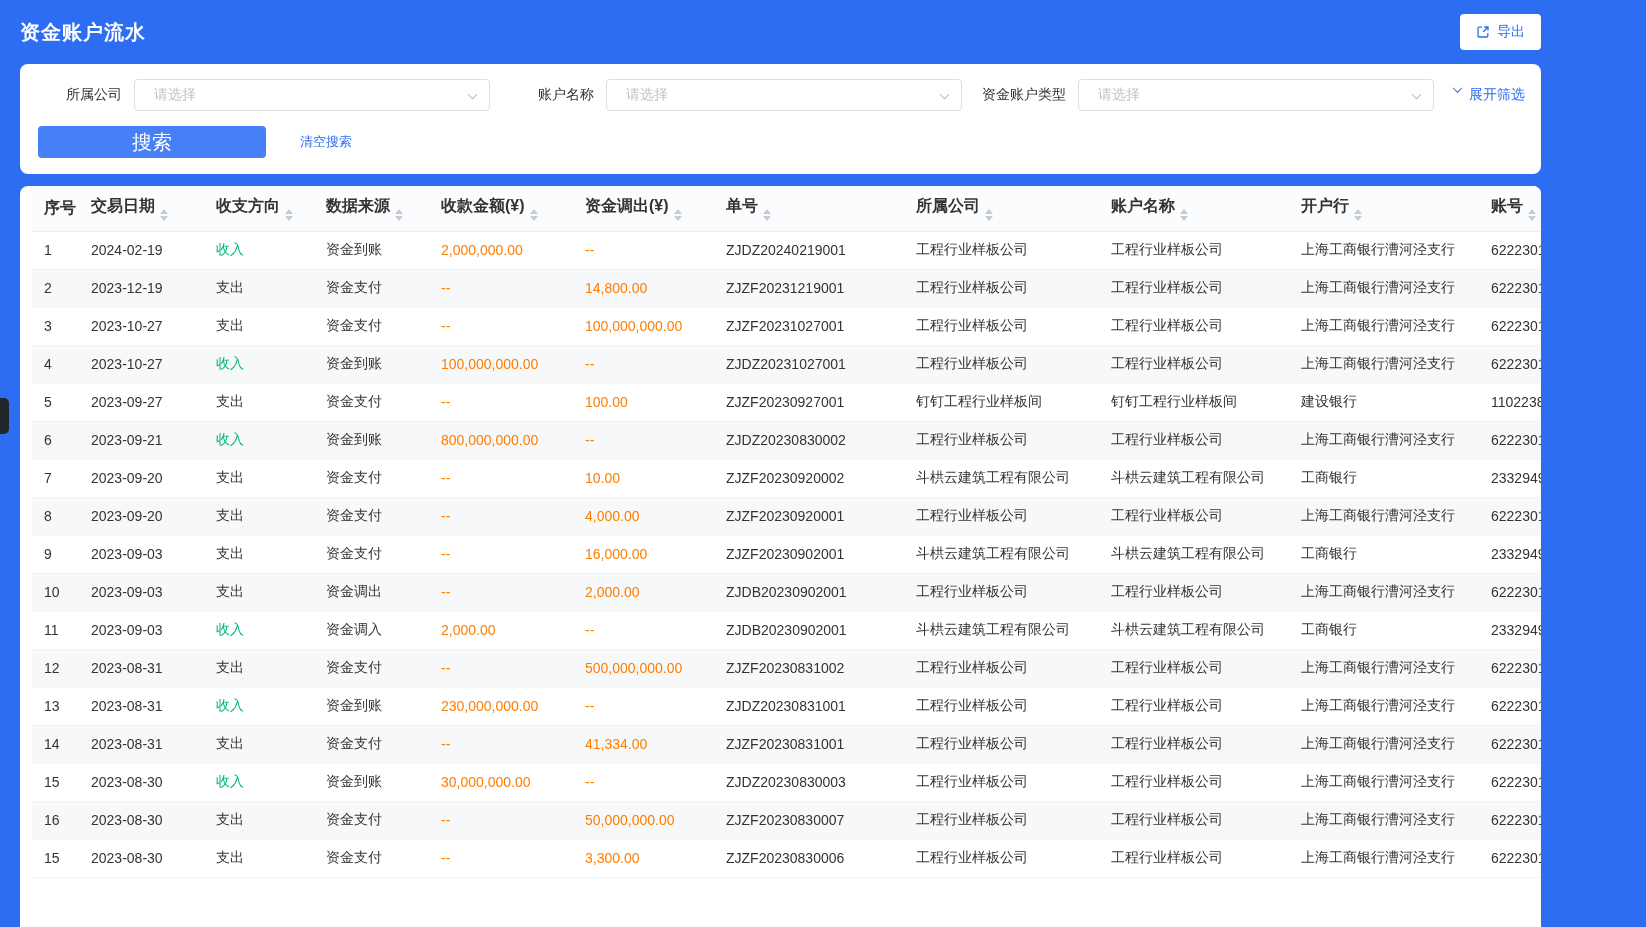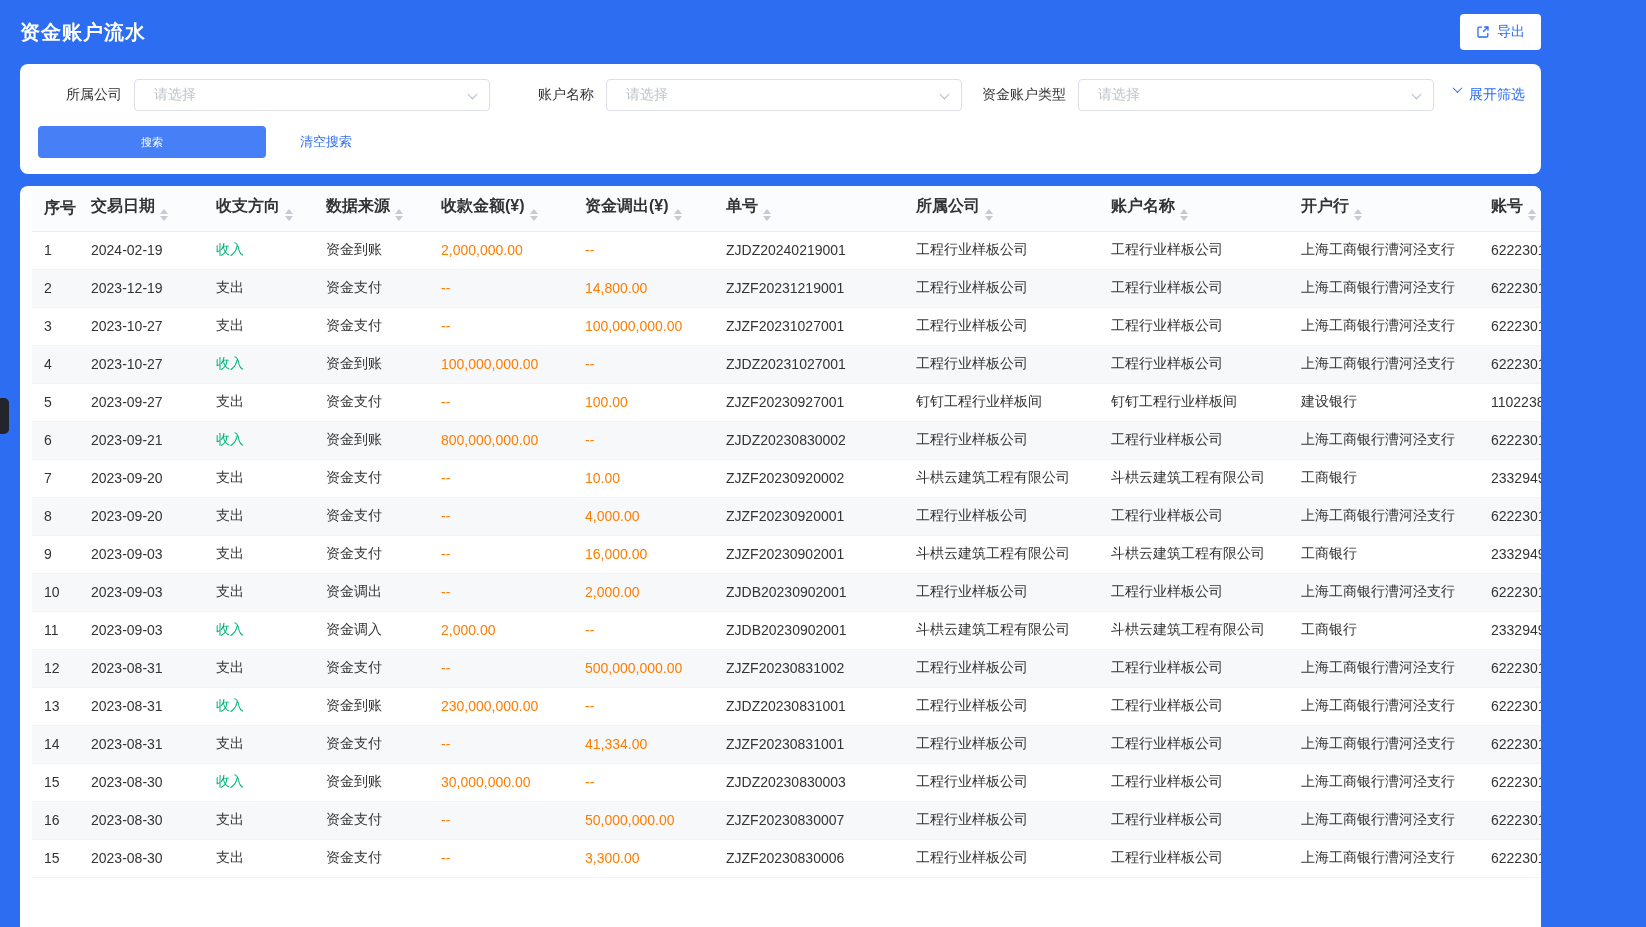--- a/index.html
+++ b/index.html
@@ -72,21 +72,21 @@
     border-right: 1.7px solid #2b6df0;
     border-bottom: 1.7px solid #2b6df0;
     transform: rotate(45deg) translate(-1px,-1px);
     margin-right: 8px;
   }
   .actions-row { margin-top: 15px; display: flex; align-items: center; }
   .search-btn {
     width: 228px; height: 32px;
     background: #477ff7; color: #fff;
     border: none; border-radius: 4px;
-    font-size: 11px; cursor: pointer;
+    font-size: 20px; cursor: pointer;
     font-family: inherit;
   }
   .clear-link {
     margin-left: 34px;
     background: transparent; border: none;
     color: #2b6df0; font-size: 13px; cursor: pointer;
     font-family: inherit;
   }
 
   

